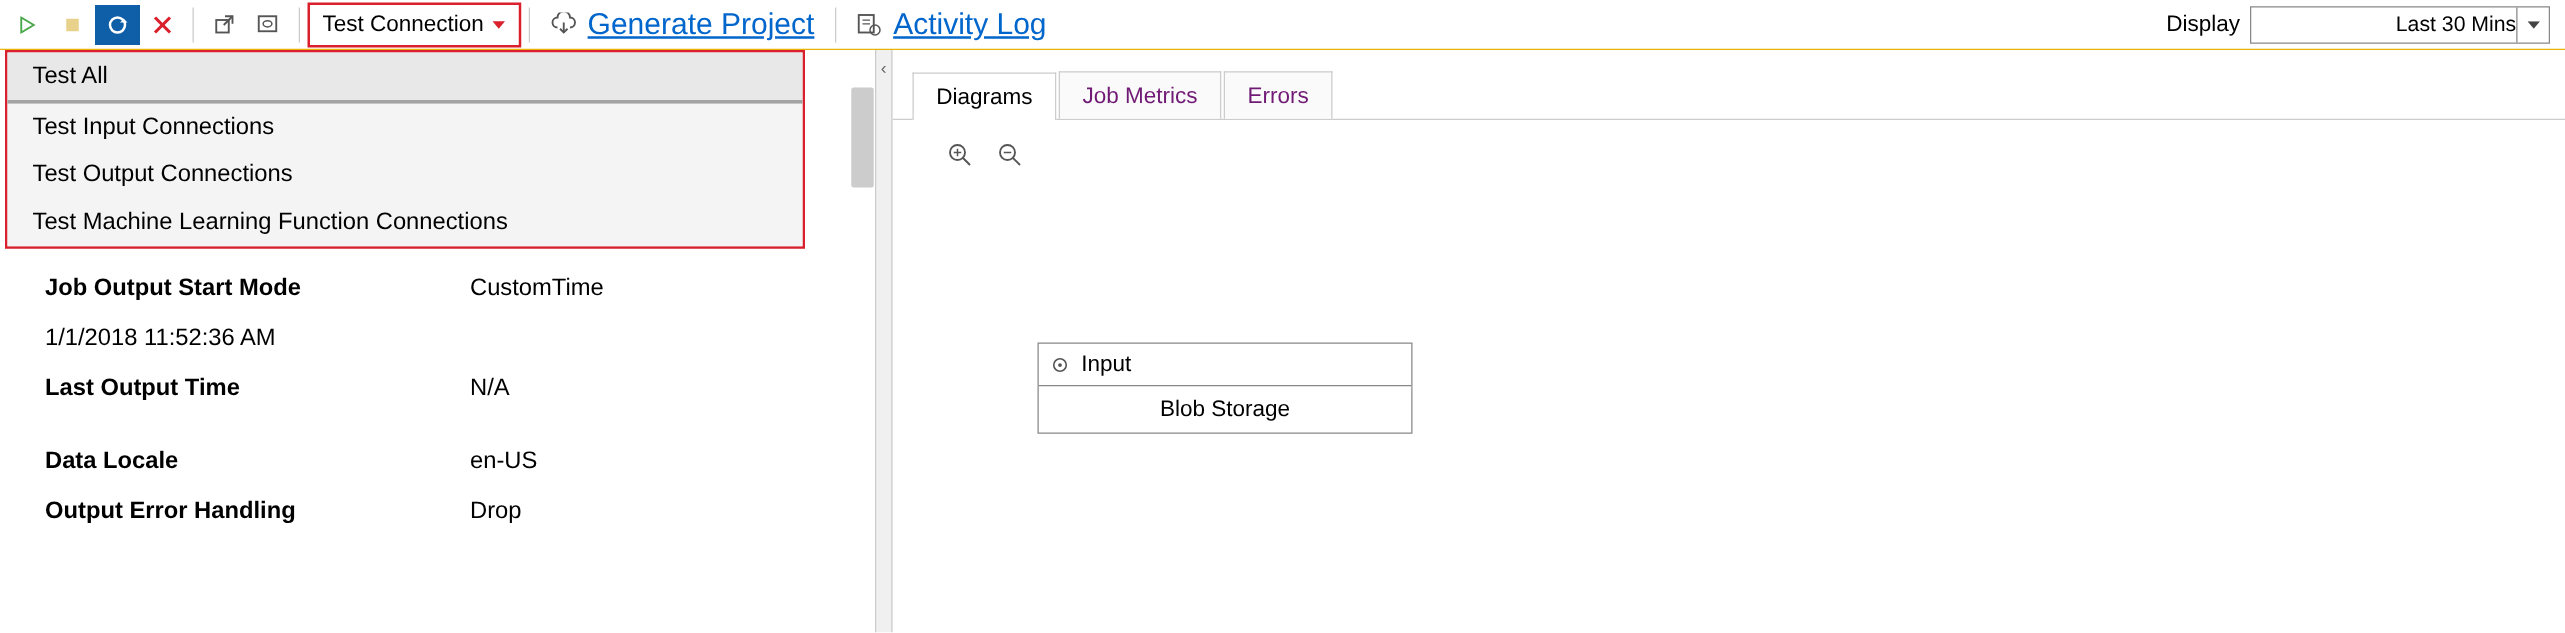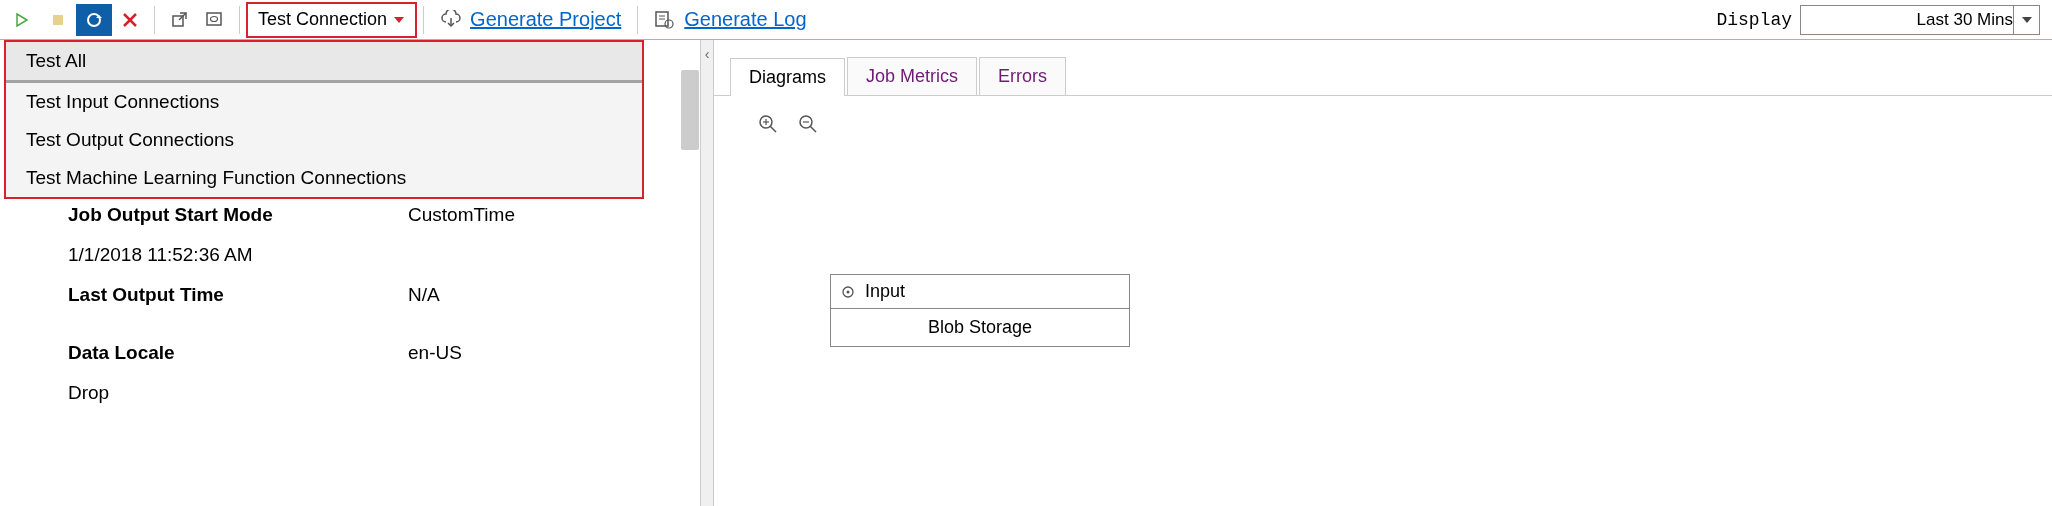--- a/index.html
+++ b/index.html
@@ -57,21 +57,21 @@
       display: flex;
       align-items: center;
       gap: 8px;
       padding: 0 10px;
       height: 32px;
       cursor: pointer;
     }
     .link-item a {
       color: #0066cc;
       text-decoration: underline;
-      font-size: 20px;
+      font-size: 24px;
     }
     .spacer {
       flex: 1;
     }
     .display-group {
       display: flex;
       align-items: center;
       gap: 8px;
       padding-right: 8px;
     }
@@ -118,24 +118,23 @@
       display: flex;
       height: calc(100% - 40px);
     }
     .left-panel {
       width: 700px;
       padding: 20px 20px 0 36px;
       position: relative;
     }
     .left-panel-inner {
       position: absolute;
-      top: 124px;
+      top: 140px;
       left: 36px;
       right: 20px;
-      margin-left: 32px;
     }
     .prop-row {
       display: flex;
       margin-bottom: 18px;
     }
     .prop-label {
       width: 340px;
       font-weight: 600;
       font-size: 19px;
     }
@@ -280,25 +279,25 @@
     <a>Generate Project</a>
   </div>
   <div class="vdiv"></div>
   <div class="link-item">
     <svg width="22" height="20">
         <rect x="2" y="2" width="12" height="14" fill="none" stroke="#555" stroke-width="1.5"></rect>
         <line x1="5" y1="6" x2="11" y2="6" stroke="#555"></line>
         <line x1="5" y1="9" x2="11" y2="9" stroke="#555"></line>
         <circle cx="15" cy="14" r="4" fill="none" stroke="#555" stroke-width="1.2"></circle>
       </svg>
-    <a>Generate Log</a>
+    <a>Activity Log</a>
   </div>
   <div class="spacer"></div>
   <div class="display-group">
-    <span style="font-size:18px;font-family:Liberation Mono, monospace;">Display</span>
+    <span style="font-size:18px;">Display</span>
     <div class="display-select">
       <span class="display-select-text">Last 30 Mins</span>
       <div class="display-select-arrow">
         <svg width="10" height="6">
             <polygon points="0,0 10,0 5,6" fill="#444"></polygon>
           </svg>
       </div>
     </div>
   </div>
 </div>
@@ -327,20 +326,21 @@
       <div class="prop-row">
         <div class="prop-label">Last Output Time</div>
         <div class="prop-value">N/A</div>
       </div>
       <div style="height:18px"></div>
       <div class="prop-row">
         <div class="prop-label">Data Locale</div>
         <div class="prop-value">en-US</div>
       </div>
       <div class="prop-row">
+        <div class="prop-label">Output Error Handling</div>
         <div class="prop-value">Drop</div>
       </div>
     </div>
   </div>
 
   <div class="splitter">
     <div class="scrollbar-v"></div>
     <div class="splitter-handle">‹</div>
   </div>
 

